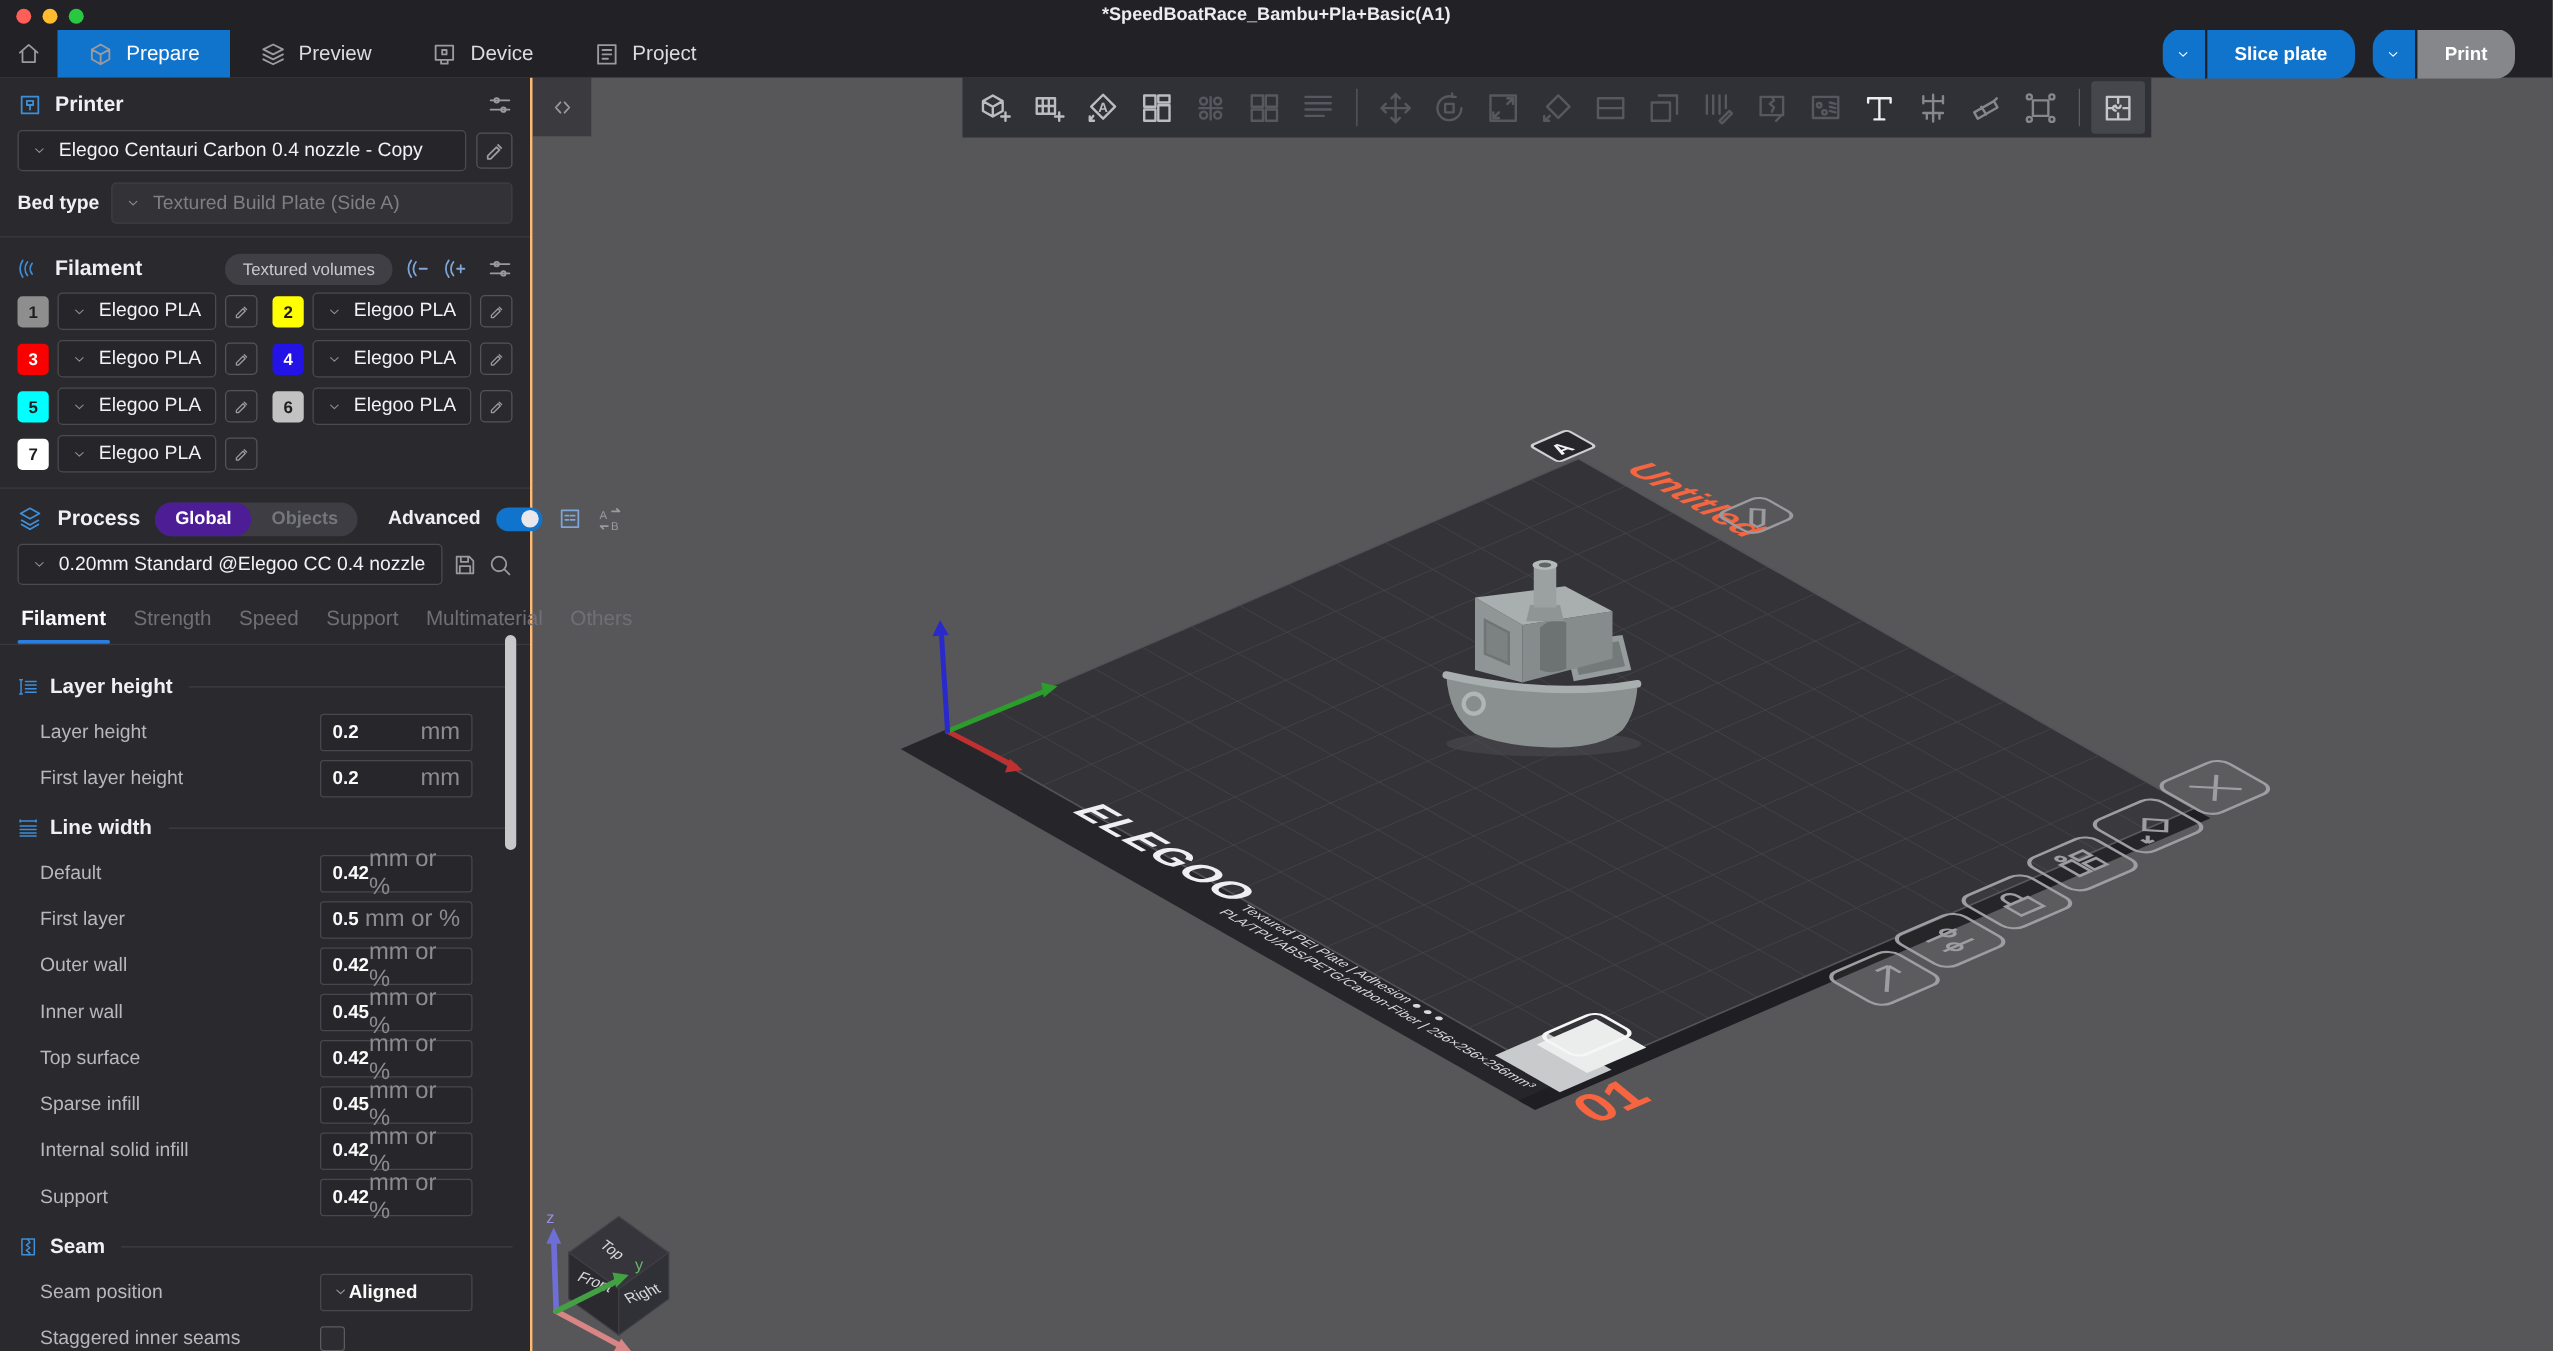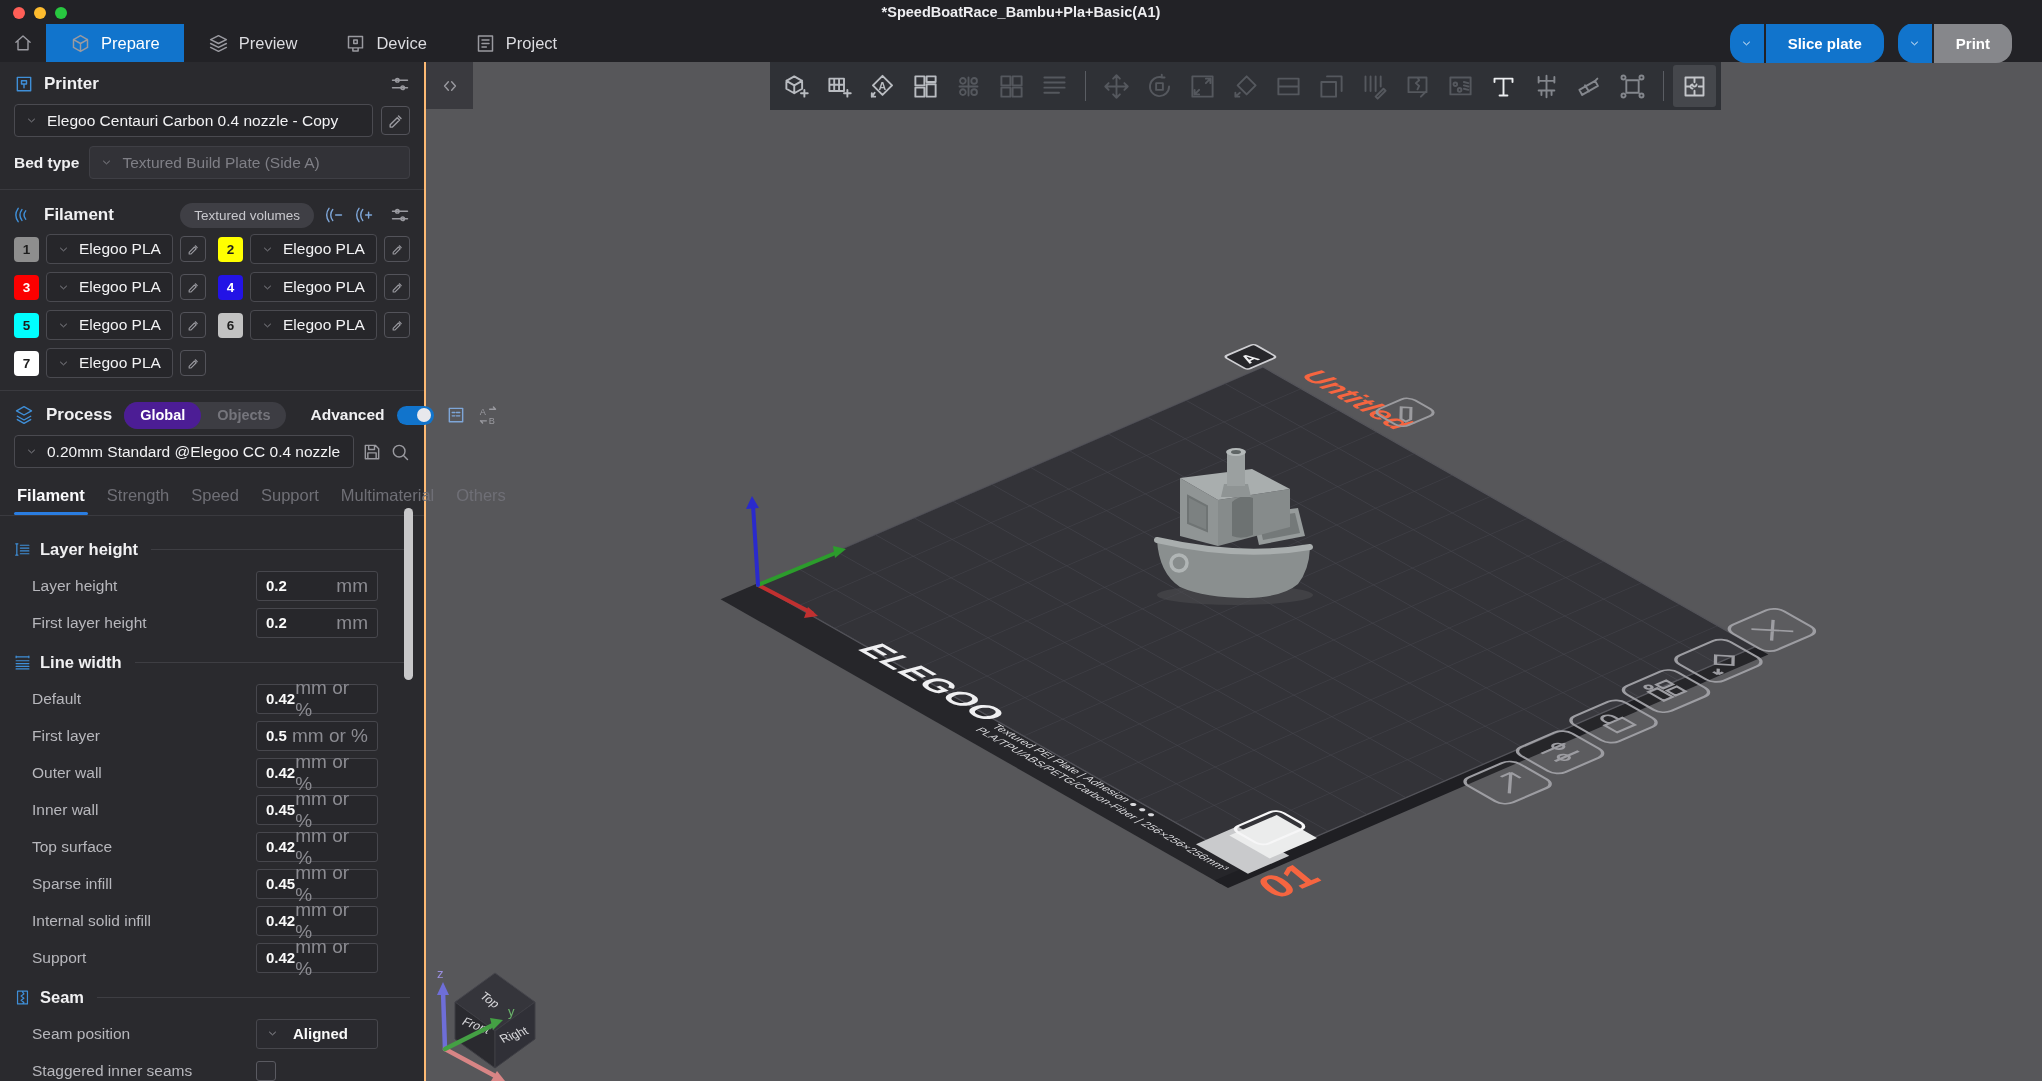--- a/index.html
+++ b/index.html
@@ -57,21 +57,21 @@
   #slist{padding:4px 0 0 14px;position:relative}
   .sechead{display:flex;align-items:center;gap:9px;height:36px;margin-top:3px}
   .sectitle{font-size:16.5px;font-weight:bold;color:#f0f0f2;white-space:nowrap}
   .secline{flex:1;height:1px;background:#3e3e43;margin:0 14px 0 4px}
   .srow{display:flex;align-items:center;height:37px}
   .slbl{flex:1;padding-left:18px;font-size:15.5px;color:#b7b7bc}
   .ctl{width:122px;margin-right:46px;flex:none;display:flex}
   .inp{width:122px;height:30px;border:1px solid #47474d;border-radius:3px;background:#27272b;display:flex;align-items:center;padding:0 9px;box-sizing:border-box}
   .inp .v{font-size:15px;font-weight:bold;color:#fafafa}
   .inp .u{margin-left:auto;font-size:19px;color:#8b8b91}
-  .ssel{width:122px;height:30px;border:1px solid #47474d;border-radius:3px;background:#2a2a2f;display:flex;align-items:center;gap:14px;padding:0 9px;box-sizing:border-box}
+  .ssel{width:122px;height:30px;border:1px solid #47474d;border-radius:3px;background:#2a2a2f;display:flex;align-items:center;gap:0;padding:0 9px;box-sizing:border-box}
   .ssel .v{font-size:15px;font-weight:bold;color:#fafafa}
   .cbx{width:18px;height:18px;border:1px solid #5a5a61;border-radius:3px;background:#2c2c31}
   .thumb{position:absolute;right:11px;top:446px;width:9px;height:172px;border-radius:5px;background:#c8c8ca;z-index:5}
   
   .viewport{position:absolute;left:426px;top:62px;right:0;bottom:0;background:#57575a}
   .collapse{position:absolute;left:0;top:0;width:47px;height:47px;background:#3a3a3f;display:flex;align-items:center;justify-content:center;color:#9a9aa0;z-index:6}
   #vtoolbar{position:absolute;left:344px;top:0;height:48px;background:#2f3136;display:flex;align-items:center;padding:0 5px;z-index:5}
   .ticon{width:43px;height:42px;display:flex;align-items:center;justify-content:center;border-radius:3px}
   .ticon.on{color:#b9bcc1}
   .ticon.off{color:#55585e}

